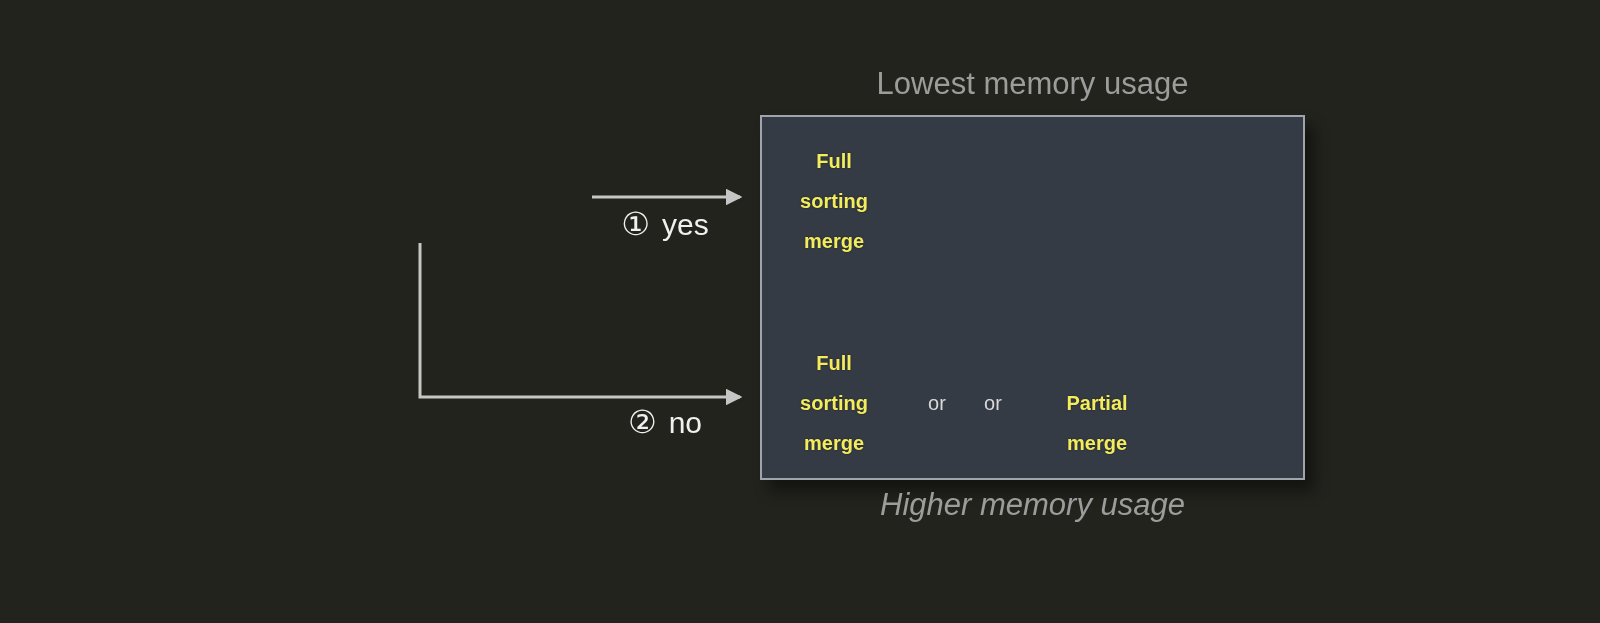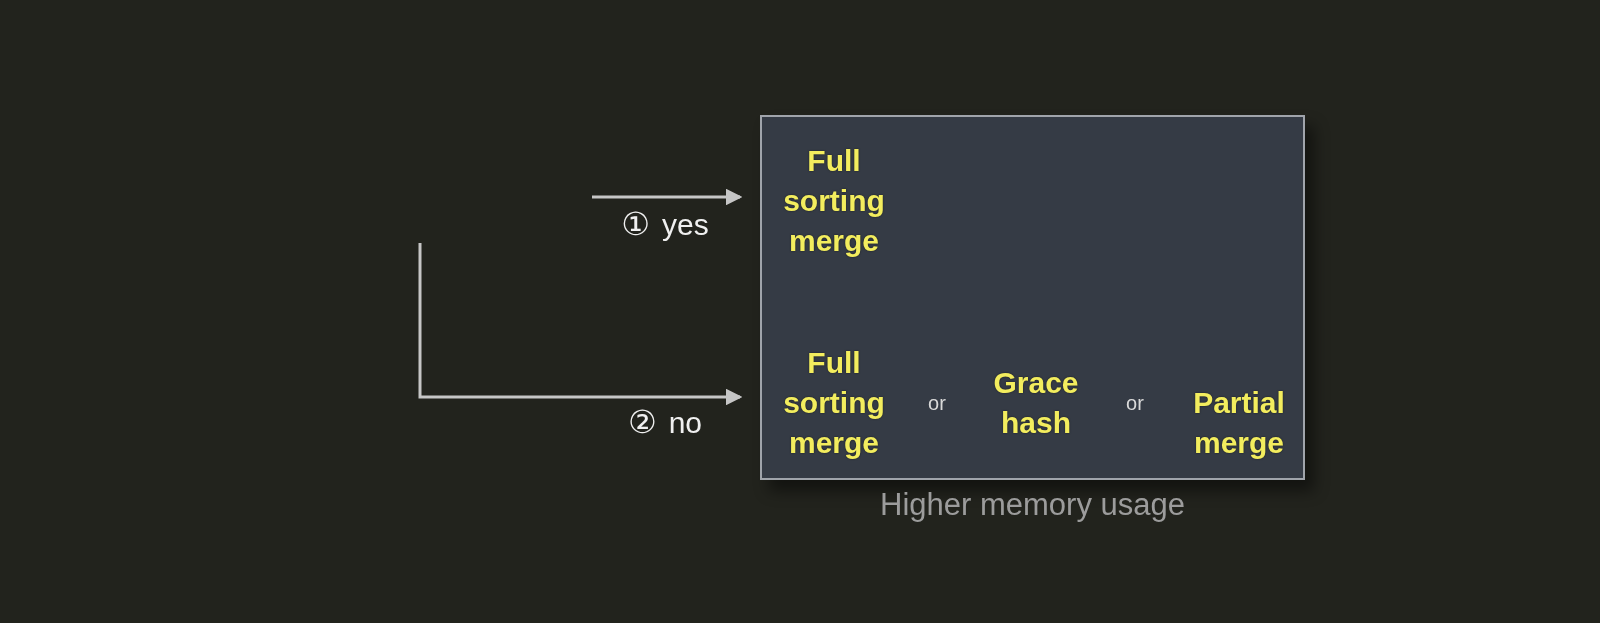--- a/index.html
+++ b/index.html
@@ -49,32 +49,32 @@
   .branch-label .marker { font-size: 32px; }
   .caption {
     position: absolute;
     left: 760px;
     width: 545px;
     text-align: center;
     font-size: 31px;
     color: var(--caption-text);
   }
   .caption.top { top: 66px; }
-  .caption.bottom { top: 487px; }
+  .caption.bottom { top: 487px; font-style: italic; }
   .join-box {
     position: absolute;
     left: 760px; top: 115px;
     width: 545px; height: 365px;
     background: var(--box-fill);
     border: 2px solid var(--box-border);
     box-shadow: 9px 11px 14px rgba(0,0,0,0.45);
   }
   .algo {
     font-weight: bold;
-    font-size: 30px;
+    font-size: 20px;
     line-height: 40px;
     color: var(--algorithm-text);
     text-align: center;
     white-space: pre-line;
     text-shadow: 0 0 2px rgba(0,0,0,0.55);
   }
   .row-sorted {
     position: absolute;
     left: 2px; top: 24px;
     width: 140px;
@@ -116,34 +116,33 @@
   <div class="branch-label" style="left:585px; top:205px; width:160px;">
     <span class="marker">①</span>
     <span>yes</span>
   </div>
 
   <div class="branch-label" style="left:585px; top:403px; width:160px;">
     <span class="marker">②</span>
     <span>no</span>
   </div>
 
+  <div class="caption top">Lowest memory usage</div>
 
   <div class="join-box">
 
     <div class="algo row-sorted">Full
 sorting
 merge</div>
 
     <div class="row-unsorted">
       <div class="algo algo-1">Full
 sorting
 merge</div>
       <div class="or or-1">or</div>
-      <div class="algo algo-2">Grace
-hash</div>
       <div class="or or-2">or</div>
       <div class="algo algo-3">Partial
 merge</div>
     </div>
 
   </div>
 
   <div class="caption bottom">Higher memory usage</div>
 
 </div>

